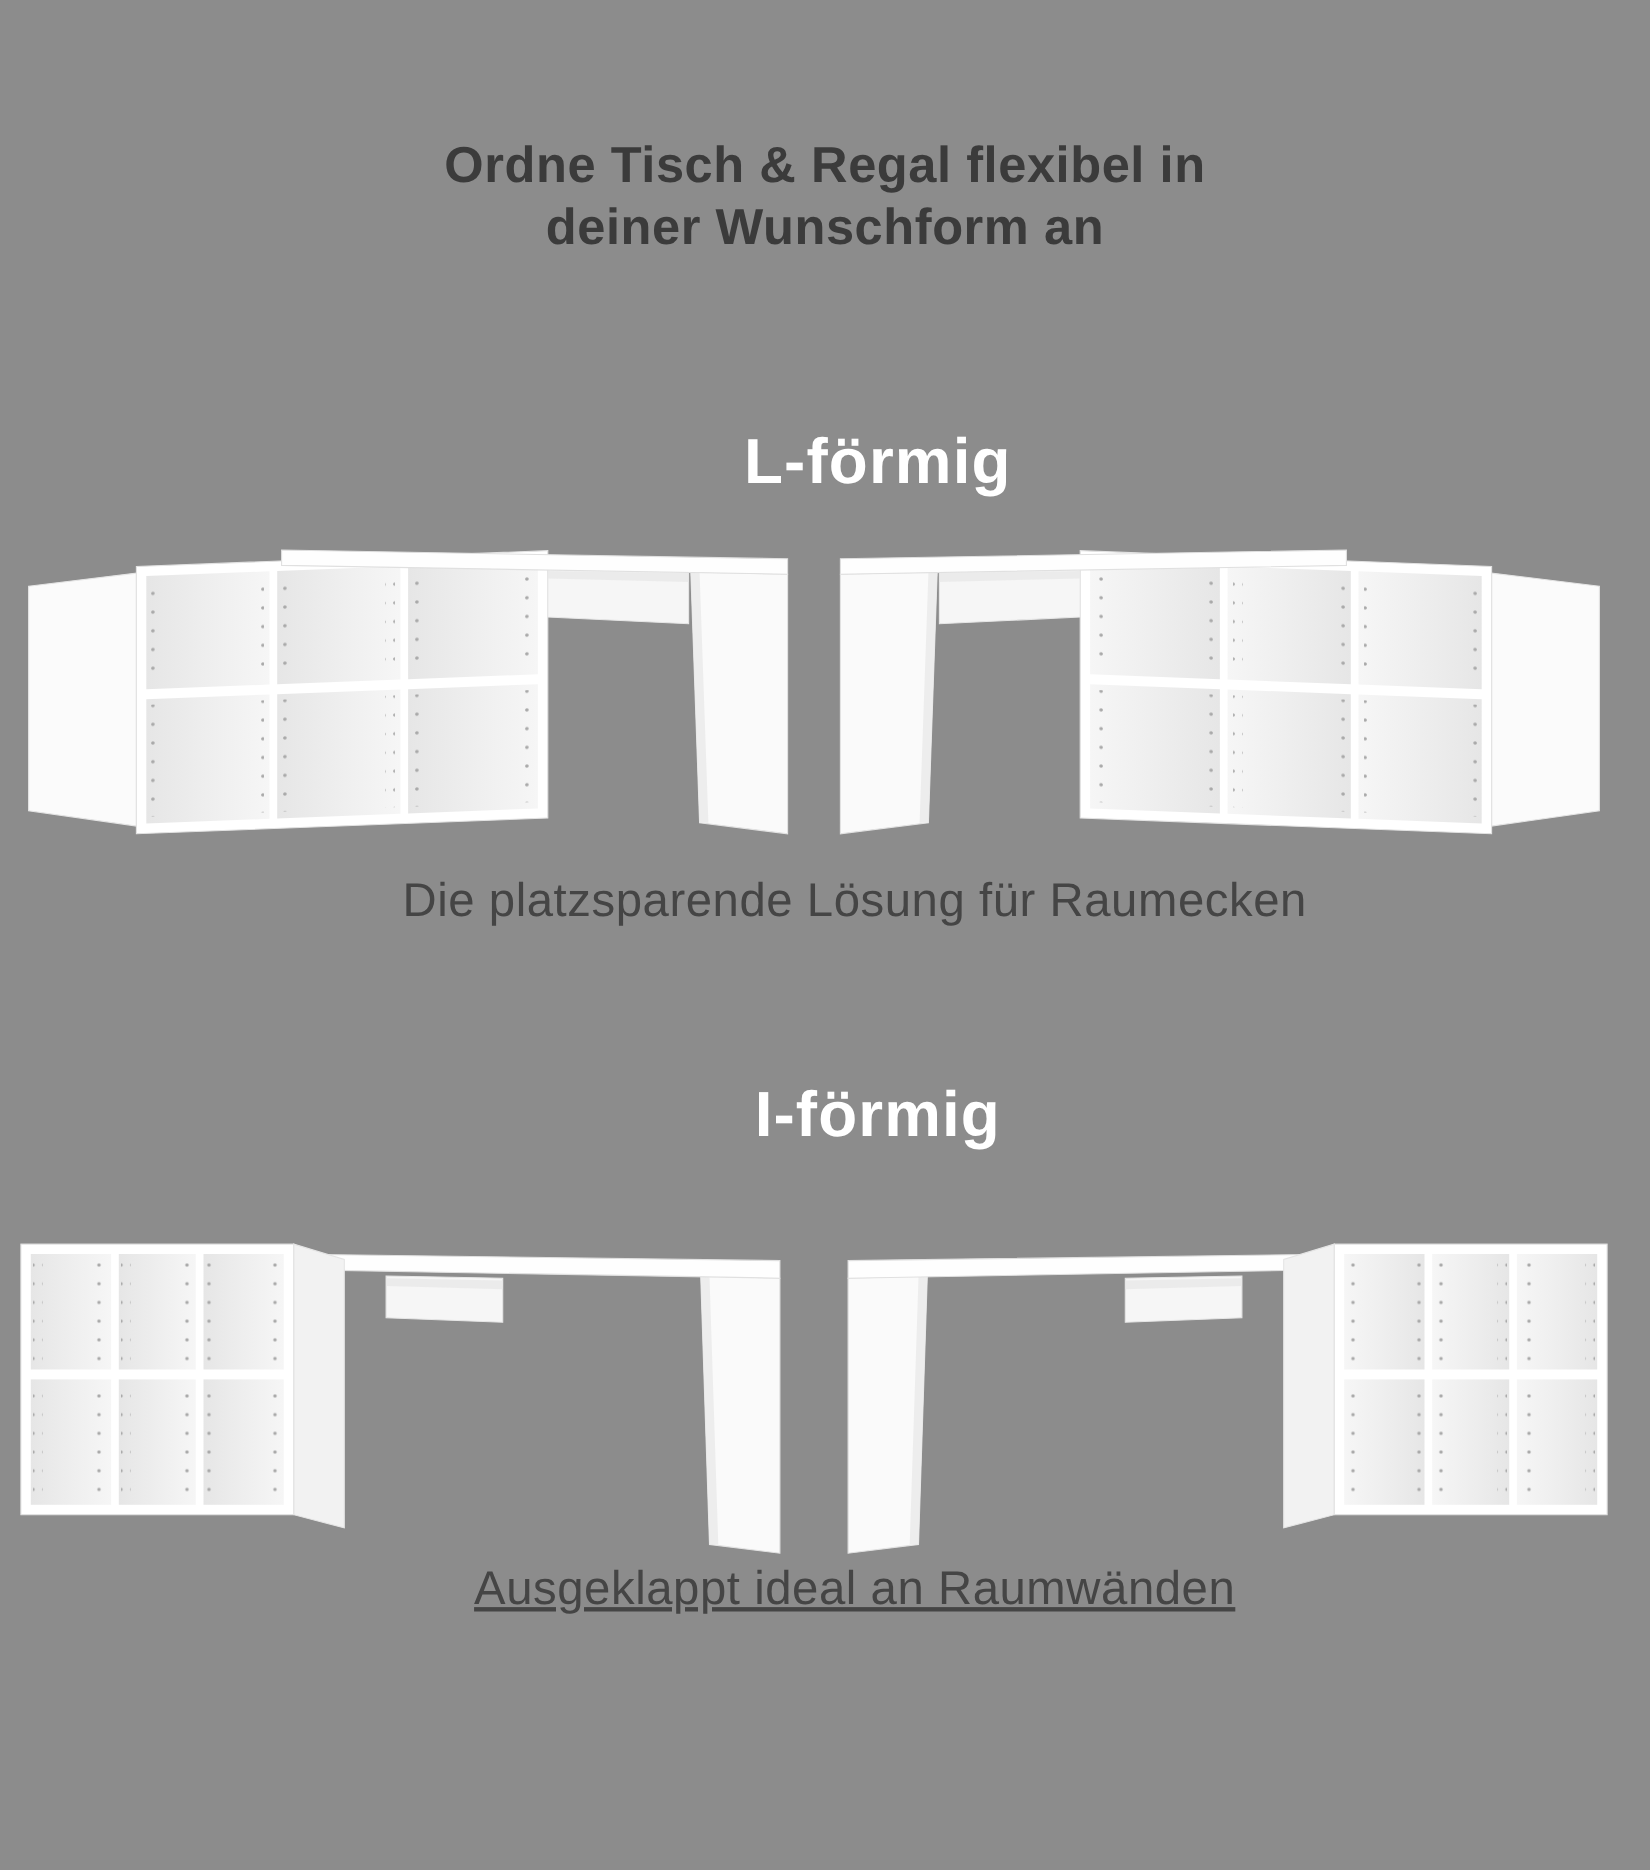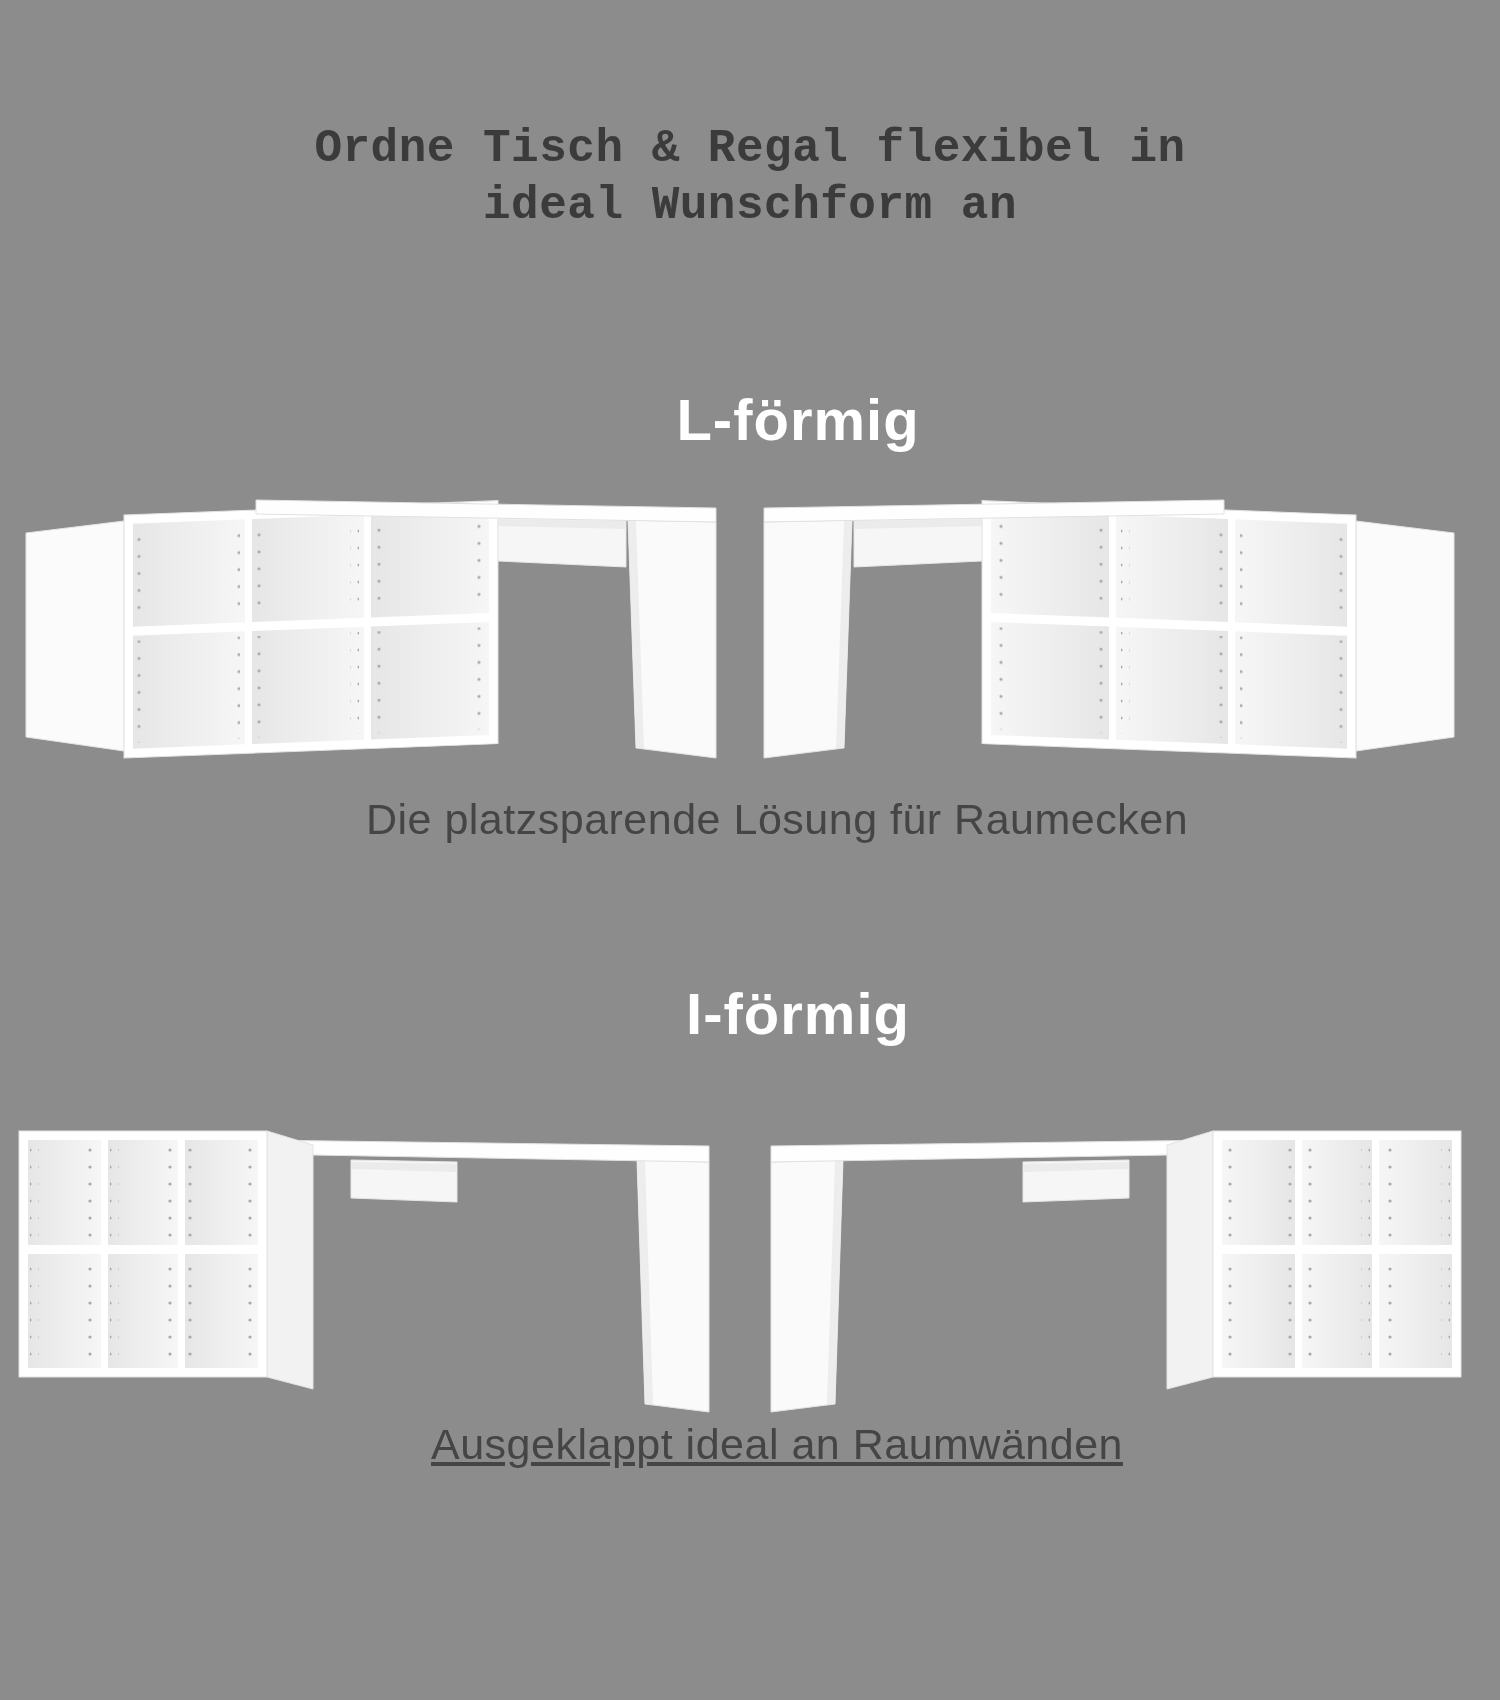--- a/index.html
+++ b/index.html
@@ -17,21 +17,21 @@
     top: 121px;
     left: 0;
     width: 1500px;
     text-align: center;
     font-size: 46px;
     line-height: 57px;
     font-weight: bold;
     color: #3b3b3b;
     letter-spacing: 0.5px;
   }
-  .title span { display: block; font-family: Liberation Mono, monospace; }
+  .title span { display: block; }
   .section-heading {
     position: absolute;
     left: 0;
     width: 1500px;
     text-align: center;
     font-size: 58px;
     font-weight: bold;
     color: #ffffff;
     letter-spacing: 1px;
     padding-left: 48px;
@@ -141,21 +141,21 @@
           <rect x="172" y="134" width="9" height="102" fill="url(#pins)"></rect>
           <rect x="229" y="134" width="9" height="102" fill="url(#pins)"></rect>
         </g>
       </g>
     </symbol>
   </defs>
 </svg>
 
 <div class="title">
   <span>Ordne Tisch &amp; Regal flexibel in</span>
-  <span>ideal Wunschform an</span>
+  <span>deiner Wunschform an</span>
 </div>
 
 <div class="section-heading" id="heading-l">L-förmig</div>
 
 <div class="fig" id="fig-l-left">
   <svg viewBox="0 0 700 310">
       <use href="#sym-l"></use>
     </svg>
 </div>
 <div class="fig mirror" id="fig-l-right">

